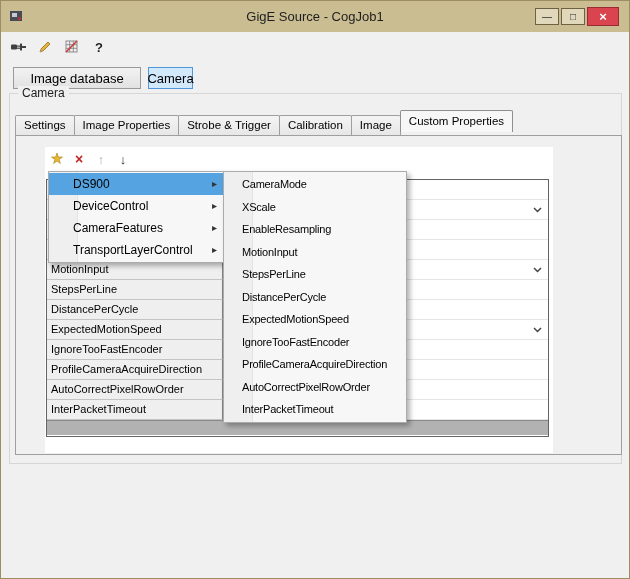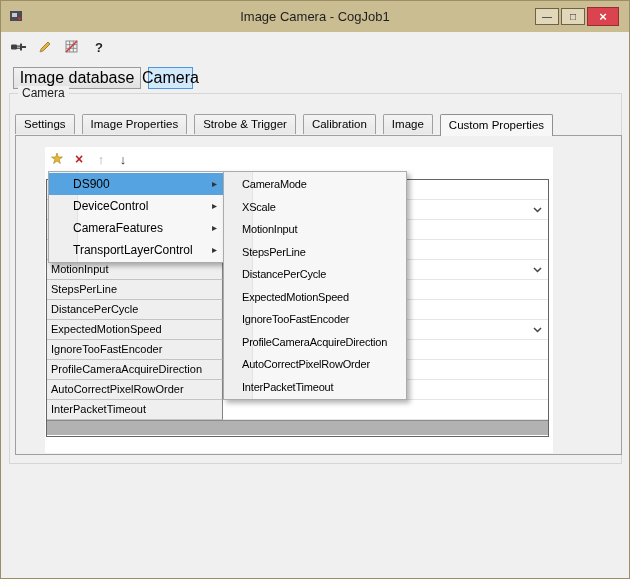--- a/index.html
+++ b/index.html
@@ -38,21 +38,21 @@
   
   #main-toolbar {
     position:absolute; left:8px; top:36px; height:20px;
     display:flex; align-items:center; gap:9px;
   }
   .tb-icon { width:18px; height:17px; display:flex; align-items:center; justify-content:center; }
   .help-glyph { font-size:13px; font-weight:bold; color:#1f1f1f; }
 
   
   .src-btn {
-    position:absolute; top:66px; height:22px; font-size:16px;
+    position:absolute; top:66px; height:22px; font-size:13px;
     display:flex; align-items:center; justify-content:center;
     background:linear-gradient(#f2f2f2,#e2e2e2); border:1px solid #9a9a9a;
   }
   #btn-imgdb { left:12px; width:128px; }
   #btn-camera {
     left:147px; width:45px;
     background:#d2e8fb; border:1px solid #4f97d8;
   }
 
   
@@ -61,21 +61,21 @@
     border:1px solid #d6d6d6;
   }
   #camera-group-label {
     position:absolute; left:8px; top:-8px; background:#f0f0f0;
     padding:0 4px; font-size:12px; color:#1c1c1c;
   }
 
   
   #tabstrip {
     position:absolute; left:14px; top:113px; height:22px;
-    display:flex; align-items:flex-start; z-index:3;gap:8px;
+    display:flex; align-items:center; z-index:3;
   }
   .tab {
     height:20px; line-height:19px; padding:0 8px; font-size:11.5px;
     background:linear-gradient(#f4f4f4,#e7e7e7);
     border:1px solid #9f9f9f; border-bottom:none;
     border-radius:2px 2px 0 0; margin-right:-1px; margin-bottom:1px;
     white-space:nowrap; cursor:default;
   }
   .tab.active {
     height:22px; line-height:21px; margin-bottom:8px; background:#f7f7f7;
@@ -152,21 +152,21 @@
 <div id="window">
 
   <div id="titlebar">
     <span id="app-icon">
       <svg width="14" height="14" viewBox="0 0 14 14">
         <rect x="1" y="2" width="12" height="10" fill="#4a4a52"></rect>
         <rect x="3" y="4" width="5" height="4" fill="#c8c8d0"></rect>
         <circle cx="10.5" cy="9.5" r="1.5" fill="#c23333"></circle>
       </svg>
     </span>
-    <span id="window-title">Image Camera - CogJob1</span>
+    <span id="window-title">GigE Source - CogJob1</span>
     <span id="btn-min" class="cap-btn">—</span>
     <span id="btn-max" class="cap-btn">□</span>
     <span id="btn-close">×</span>
   </div>
 
   <div id="main-toolbar">
     <span class="tb-icon">
       <svg width="17" height="16" viewBox="0 0 17 16">
         <rect x="1" y="5.5" width="6" height="5" rx="1" fill="#404040"></rect>
         <rect x="6.5" y="6.5" width="3.5" height="1.2" fill="#404040"></rect>
@@ -313,20 +313,21 @@
     </div>
     <div class="ctx-item">
       <span>TransportLayerControl</span>
       <span class="ctx-arrow">▸</span>
     </div>
   </div>
 
   <div id="submenu" class="menu">
     <div class="sub-item">CameraMode</div>
     <div class="sub-item">XScale</div>
+    <div class="sub-item">EnableResampling</div>
     <div class="sub-item">MotionInput</div>
     <div class="sub-item">StepsPerLine</div>
     <div class="sub-item">DistancePerCycle</div>
     <div class="sub-item">ExpectedMotionSpeed</div>
     <div class="sub-item">IgnoreTooFastEncoder</div>
     <div class="sub-item">ProfileCameraAcquireDirection</div>
     <div class="sub-item">AutoCorrectPixelRowOrder</div>
     <div class="sub-item">InterPacketTimeout</div>
   </div>
 

